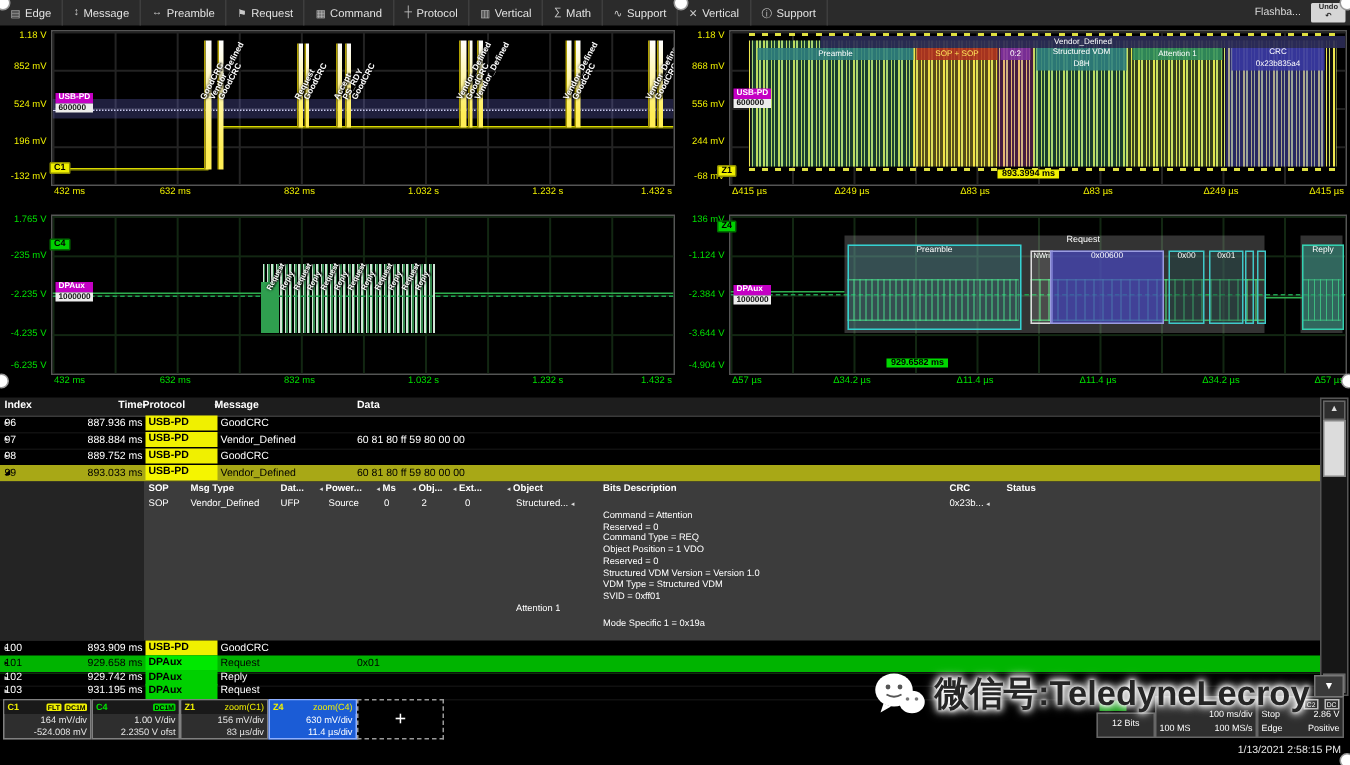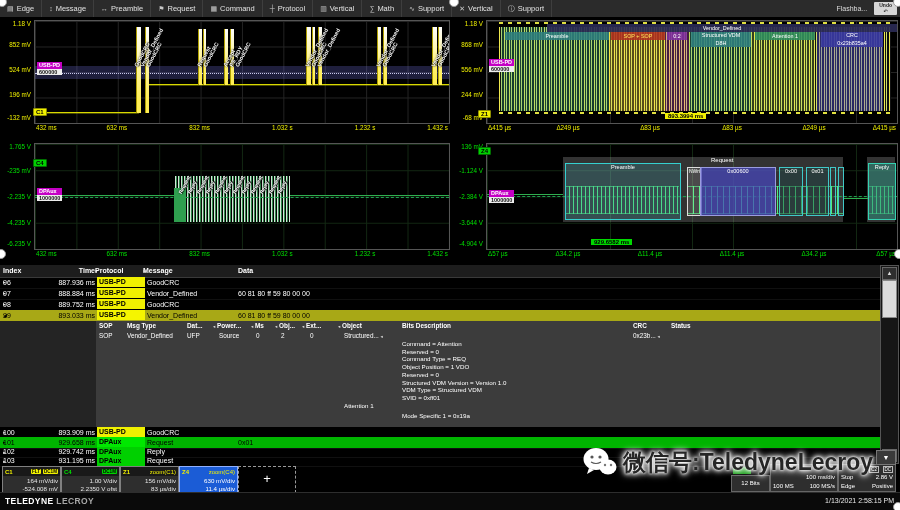--- a/index.html
+++ b/index.html
@@ -86,21 +86,21 @@
   .zsel .hd{background:#1b5cd6;}
   .plusbox{position:absolute;top:466px;width:56px;height:25px;border:1px dashed #999;background:#000;
            color:#fff;font-size:13px;text-align:center;line-height:24px;z-index:12;}
   
   .stbox{position:absolute;background:#2e2e2e;border:1px solid #666;font-size:6px;color:#fff;z-index:12;}
   .logo{position:absolute;left:0;top:492px;width:100%;height:18px;background:#0a0a0a;border-top:1px solid #2e2e2e;z-index:12;}
   .logo .t1{position:absolute;left:5px;top:3px;font-size:8.5px;font-weight:bold;color:#fff;letter-spacing:.4px;}
   .logo .t2{color:#a8a8a8;}
   .stamp{position:absolute;right:6px;top:497px;font-size:7px;color:#e8e8e8;z-index:13;}
   
-  .wm{position:absolute;left:583px;top:447px;display:flex;align-items:flex-start;gap:6px;z-index:40;pointer-events:none;}
+  .wm{position:absolute;left:583px;top:447px;display:flex;align-items:flex-end;gap:6px;z-index:40;pointer-events:none;}
   .wm .txt{font-size:23px;font-weight:bold;color:#262626;
            text-shadow:0 0 2px #fff,0 0 4px #fff,0 0 6px #fff,0 0 8px #fff;white-space:nowrap;}
   .minarr{position:absolute;left:876px;top:450px;width:18px;height:13px;background:#3a3a3a;border:1px solid #777;
           color:#fff;font-size:7px;text-align:center;line-height:13px;z-index:41;}
   
   .hdl{position:absolute;width:8px;height:8px;border-radius:50%;background:#fff;border:1px solid #999;z-index:60;}
 </style>
 </head>
 <body>
 
@@ -530,23 +530,20 @@
   <div class="stbox" style="left:838px;top:464px;width:56px;height:26px;">
     <span style="position:absolute;right:16px;top:1px;border:1px solid #bbb;font-size:4.5px;padding:0 1px;">C2</span>
     <span style="position:absolute;right:2px;top:1px;border:1px solid #bbb;font-size:4.5px;padding:0 1px;">DC</span>
     <div style="position:absolute;left:2px;top:9px;">Stop</div>
     <div style="position:absolute;right:2px;top:9px;">2.86 V</div>
     <div style="position:absolute;left:2px;top:18px;">Edge</div>
     <div style="position:absolute;right:2px;top:18px;">Positive</div>
   </div>
   <div class="minarr">▼</div>
 
-  <div class="logo">
-    <div class="t1"><span>TELEDYNE</span> <span class="t2">LECROY</span></div>
-  </div>
   <div class="stamp">1/13/2021 2:58:15 PM</div>
 
   <div class="wm">
     <svg width="34" height="30" viewBox="0 0 34 30">
       <ellipse cx="13" cy="12" rx="12.5" ry="11" fill="#fff"></ellipse>
       <ellipse cx="25" cy="20" rx="8.5" ry="7.5" fill="#fff"></ellipse>
       <path d="M6 21 L4 27 L11 23 Z" fill="#fff"></path>
       <circle cx="9" cy="10" r="1.6" fill="#555"></circle>
       <circle cx="17" cy="10" r="1.6" fill="#555"></circle>
       <path d="M8 15 Q13 18 18 15" stroke="#555" stroke-width="1.2" fill="none"></path>

